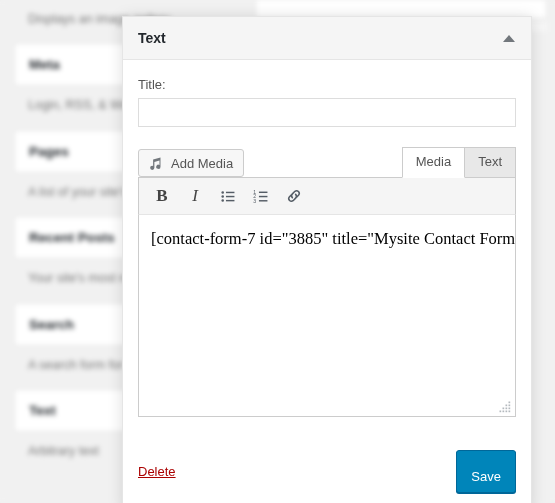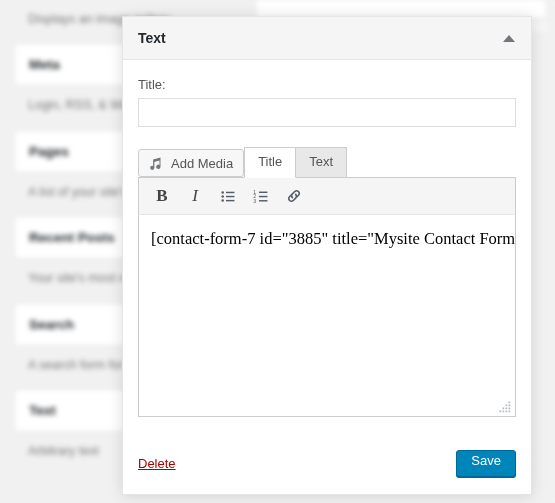--- a/index.html
+++ b/index.html
@@ -138,21 +138,21 @@
     font-size: 13px;
     color: #32373c;
     outline: none;
   }
 
   
   .editor-top {
     margin-top: 19px;
     display: flex;
     align-items: flex-end;
-    justify-content: flex-start;
+    justify-content: space-between;
     height: 31px;
   }
   .add-media-btn {
     display: inline-flex;
     align-items: center;
     gap: 6px;
     height: 28px;
     padding: 0 10px 0 9px;
     background: #f7f7f7;
     border: 1px solid #ccc;
@@ -270,21 +270,21 @@
     text-decoration: underline;
     font-size: 13px;
     cursor: pointer;
   }
   .save-btn {
     background: #0085ba;
     border: 1px solid #006799;
     color: #fff;
     font-size: 13px;
     font-family: "Liberation Sans", sans-serif;
-    padding: 2px 14px 6px 14px;
+    padding: 18px 14px 6px 14px;
     border-radius: 3px;
     cursor: pointer;
     box-shadow: 0 1px 0 #006799;
     line-height: 1.3;
   }
 </style>
 </head>
 <body>
 
 <div id="backdrop">
@@ -329,21 +329,21 @@
       <button class="add-media-btn">
         <span class="media-icon">
           <svg width="17" height="17" viewBox="0 0 20 20" fill="#72777c" aria-hidden="true">
             <path d="M5 12.5a2.5 2.5 0 1 0 2.5 2.5V8.2l6-1.6v5.1a2.5 2.5 0 1 0 1.2 2.1V3l-8.7 2.4V12.8A2.5 2.5 0 0 0 5 12.5z"></path>
           </svg>
         </span>
         <span>Add Media</span>
       </button>
 
       <div class="tabs">
-        <div class="tab active">Title</div>
+        <div class="tab active">Media</div>
         <div class="tab">Text</div>
       </div>
     </div>
 
     <div class="format-bar">
       <span class="fmt-btn bold">B</span>
       <span class="fmt-btn italic">I</span>
 
       <span class="fmt-btn">
         <svg width="17" height="17" viewBox="0 0 20 20" fill="#555d66" aria-hidden="true">

